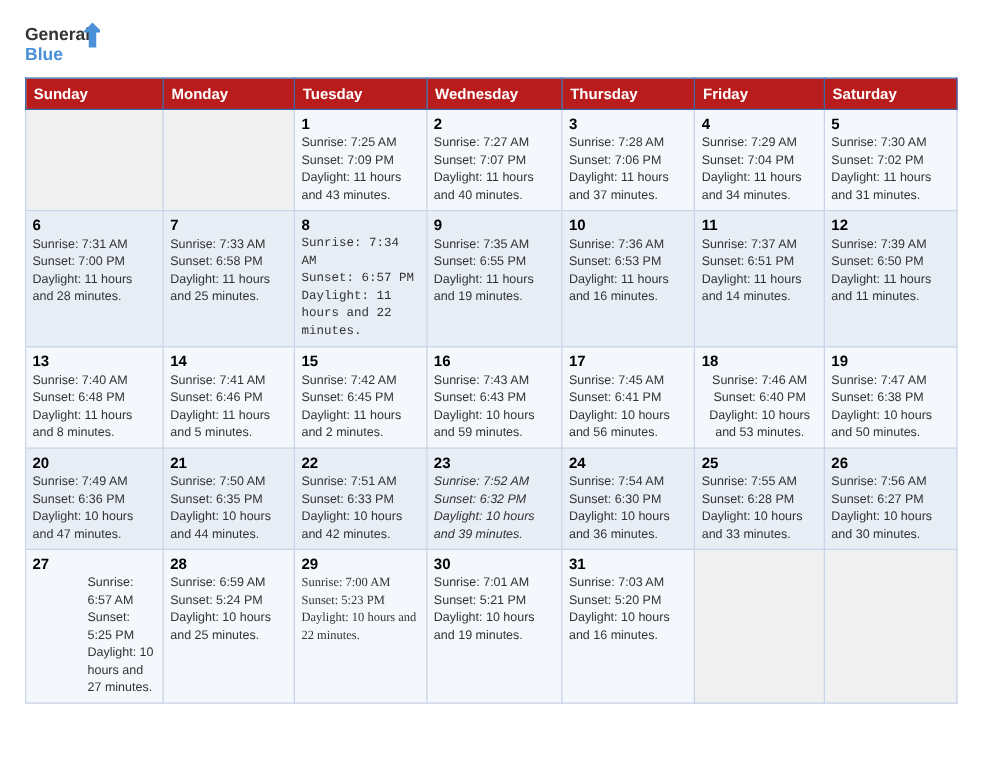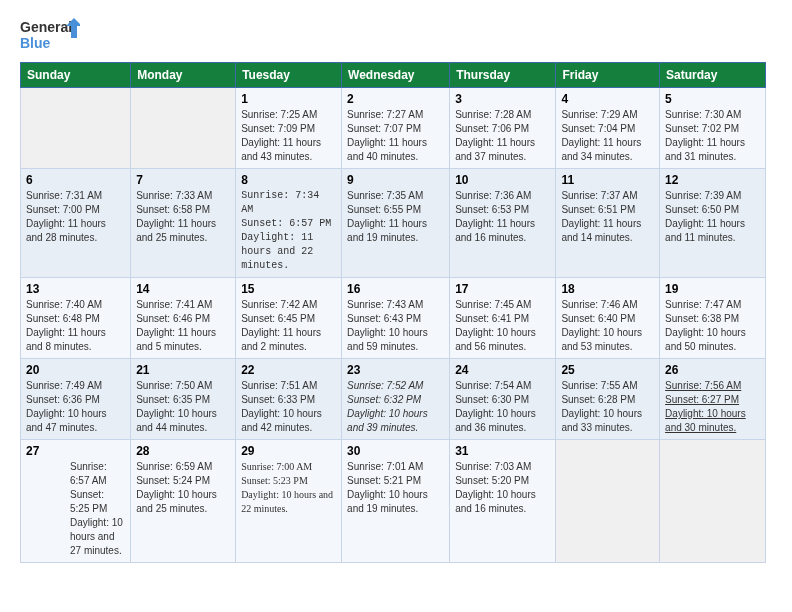--- a/index.html
+++ b/index.html
@@ -39,21 +39,21 @@
     .location {
       font-size: 16px;
       color: #555;
     }
     table {
       width: 100%;
       border-collapse: collapse;
       font-size: 10.5px;
     }
     thead tr {
-      background: #15803d;
+      background: #b91c1c;
       color: #fff;
     }
     thead th {
       padding: 5px 6px;
       text-align: left;
       font-weight: bold;
       font-size: 12px;
       border: 1px solid #3a6aa8;
     }
     tbody tr {
@@ -221,21 +221,21 @@
 Daylight: 10 hours and 59 minutes.</div>
           </td>
           <td>
             <span class="day-num">17</span>
             <div class="day-info" style="white-space: pre-line;">Sunrise: 7:45 AM
 Sunset: 6:41 PM
 Daylight: 10 hours and 56 minutes.</div>
           </td>
           <td>
             <span class="day-num">18</span>
-            <div class="day-info" style="white-space: pre-line;">Sunrise: 7:46 AM
+            <div class="day-info" style="white-space: pre-line; text-align: center;">Sunrise: 7:46 AM
 Sunset: 6:40 PM
 Daylight: 10 hours and 53 minutes.</div>
           </td>
           <td>
             <span class="day-num">19</span>
             <div class="day-info" style="white-space: pre-line;">Sunrise: 7:47 AM
 Sunset: 6:38 PM
 Daylight: 10 hours and 50 minutes.</div>
           </td>
         </tr>
@@ -271,21 +271,21 @@
 Daylight: 10 hours and 36 minutes.</div>
           </td>
           <td>
             <span class="day-num">25</span>
             <div class="day-info" style="white-space: pre-line;">Sunrise: 7:55 AM
 Sunset: 6:28 PM
 Daylight: 10 hours and 33 minutes.</div>
           </td>
           <td>
             <span class="day-num">26</span>
-            <div class="day-info" style="white-space: pre-line; text-decoration: underline;">Sunrise: 7:56 AM
+            <div class="day-info" style="white-space: pre-line;">Sunrise: 7:56 AM
 Sunset: 6:27 PM
 Daylight: 10 hours and 30 minutes.</div>
           </td>
         </tr>
         <tr>
           <td>
             <span class="day-num">27</span>
             <div class="day-info" style="white-space: pre-line; margin-left: 44px;">Sunrise: 6:57 AM
 Sunset: 5:25 PM
 Daylight: 10 hours and 27 minutes.</div>

